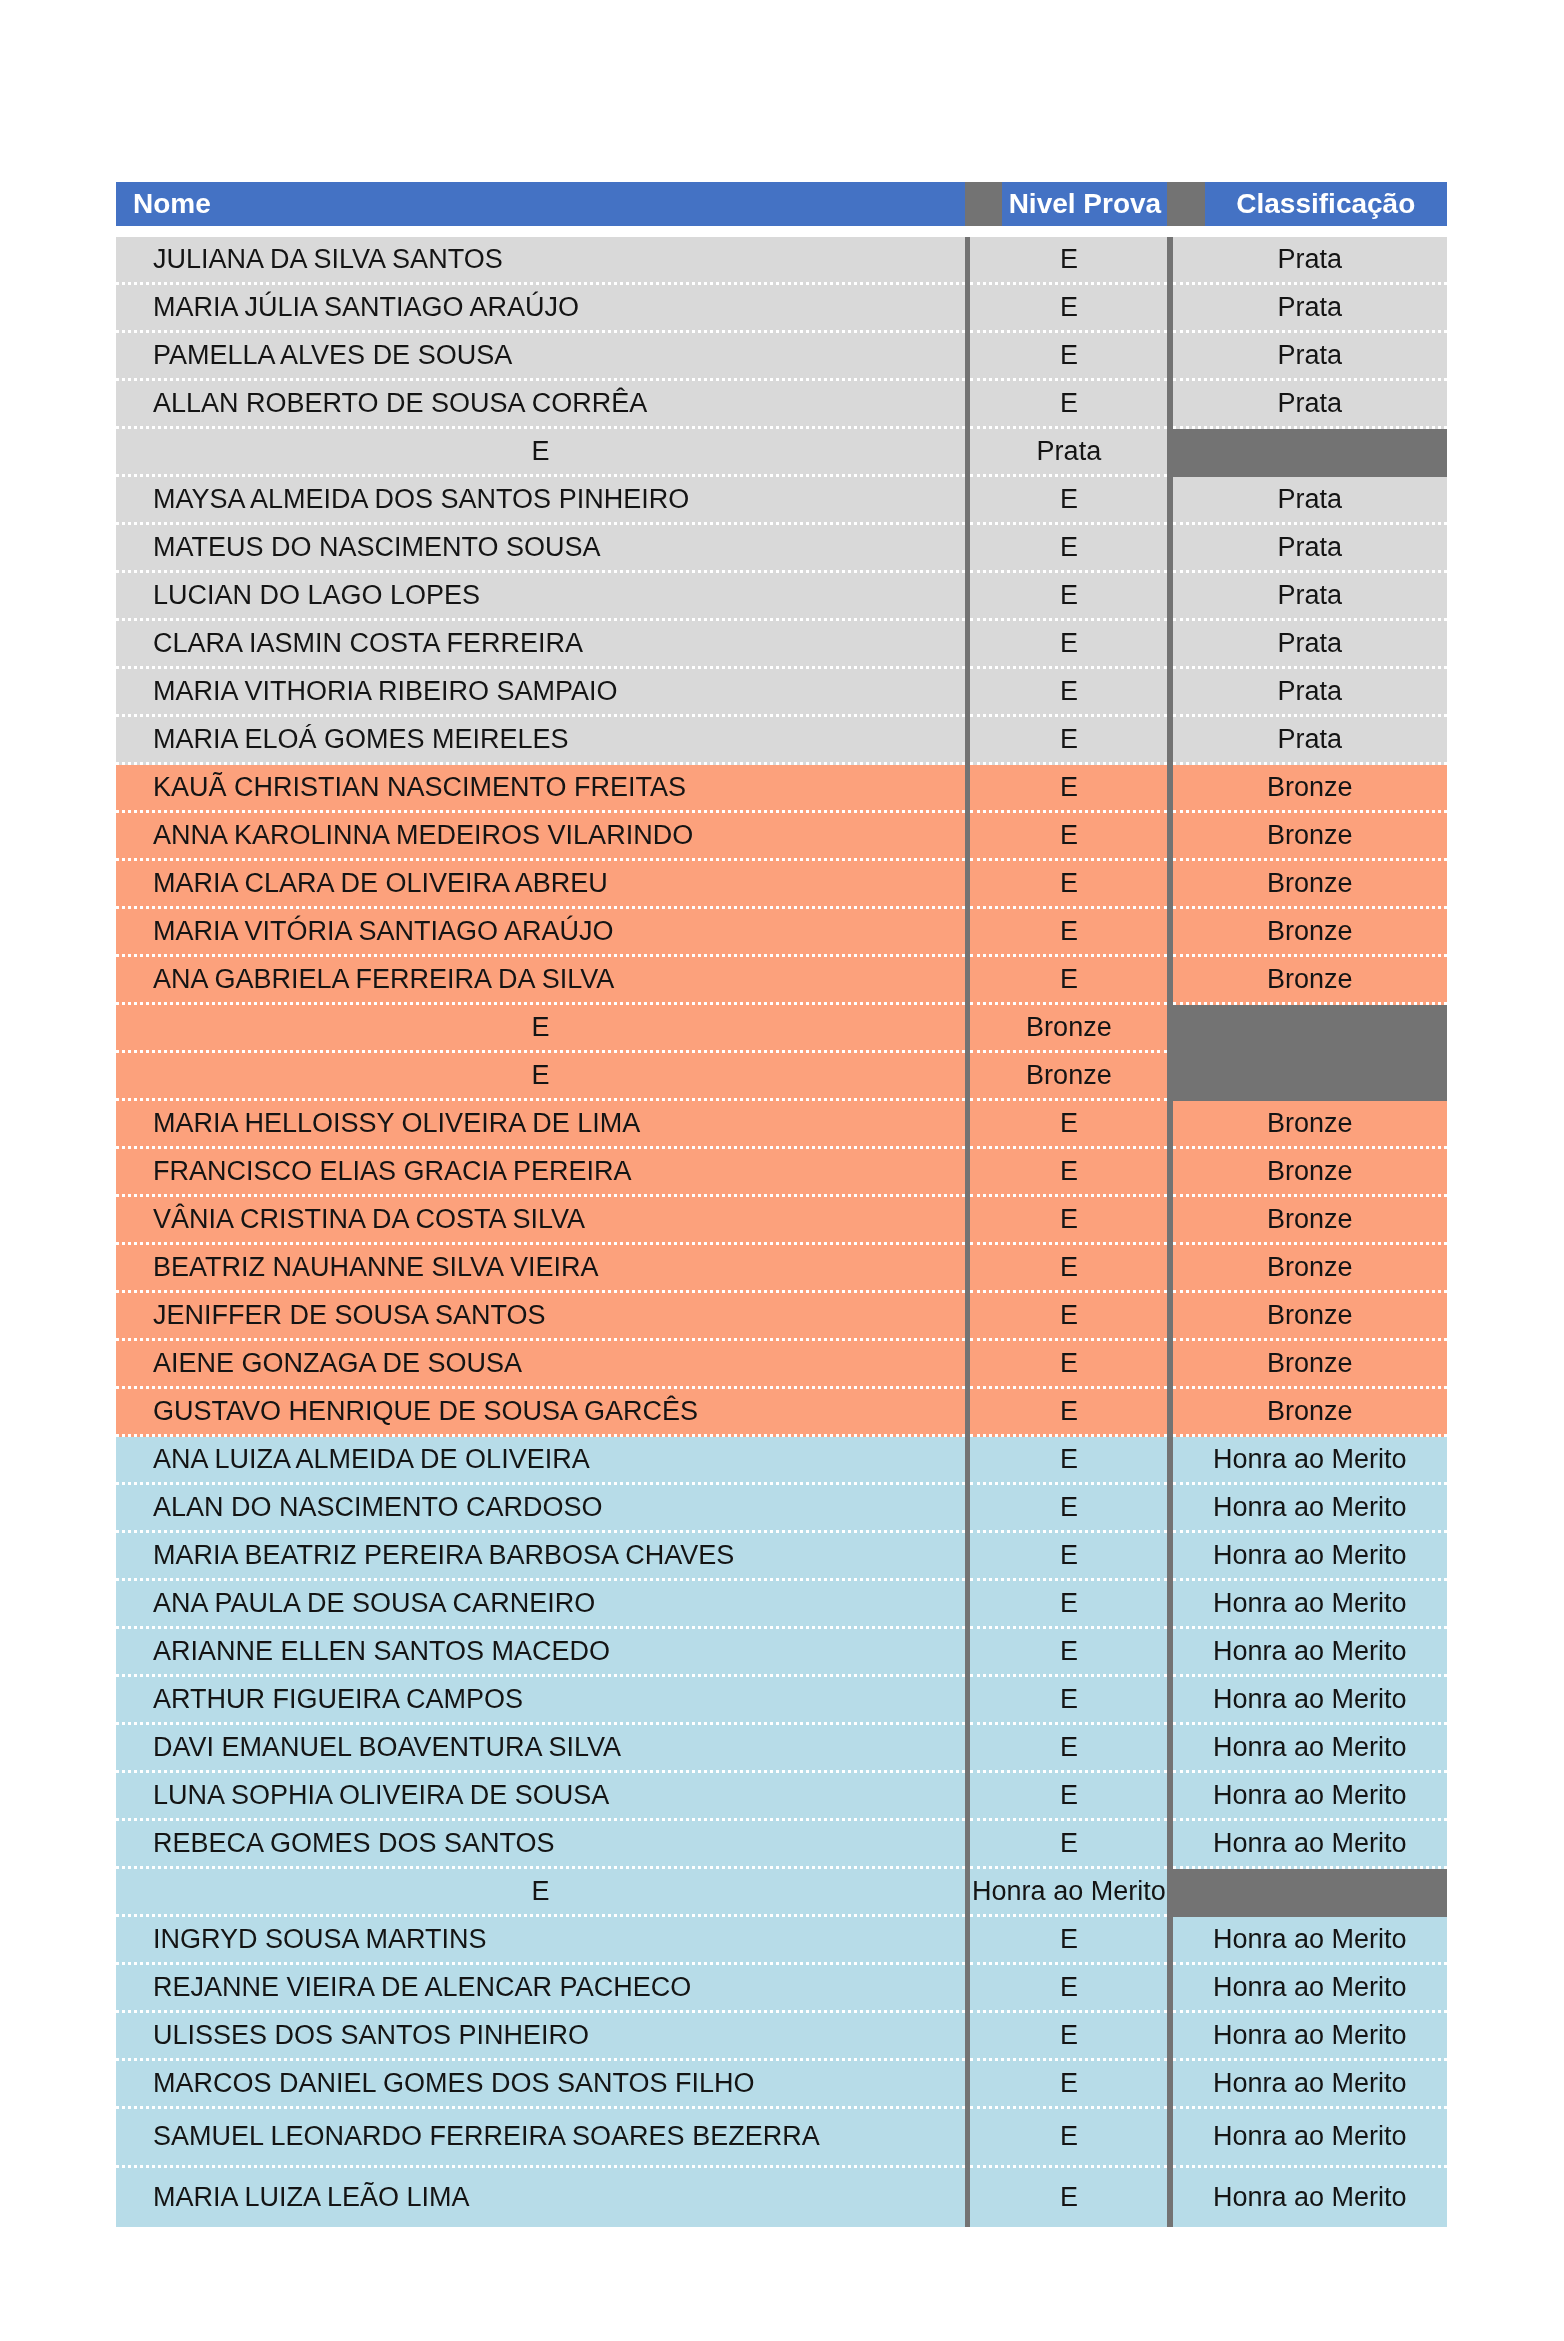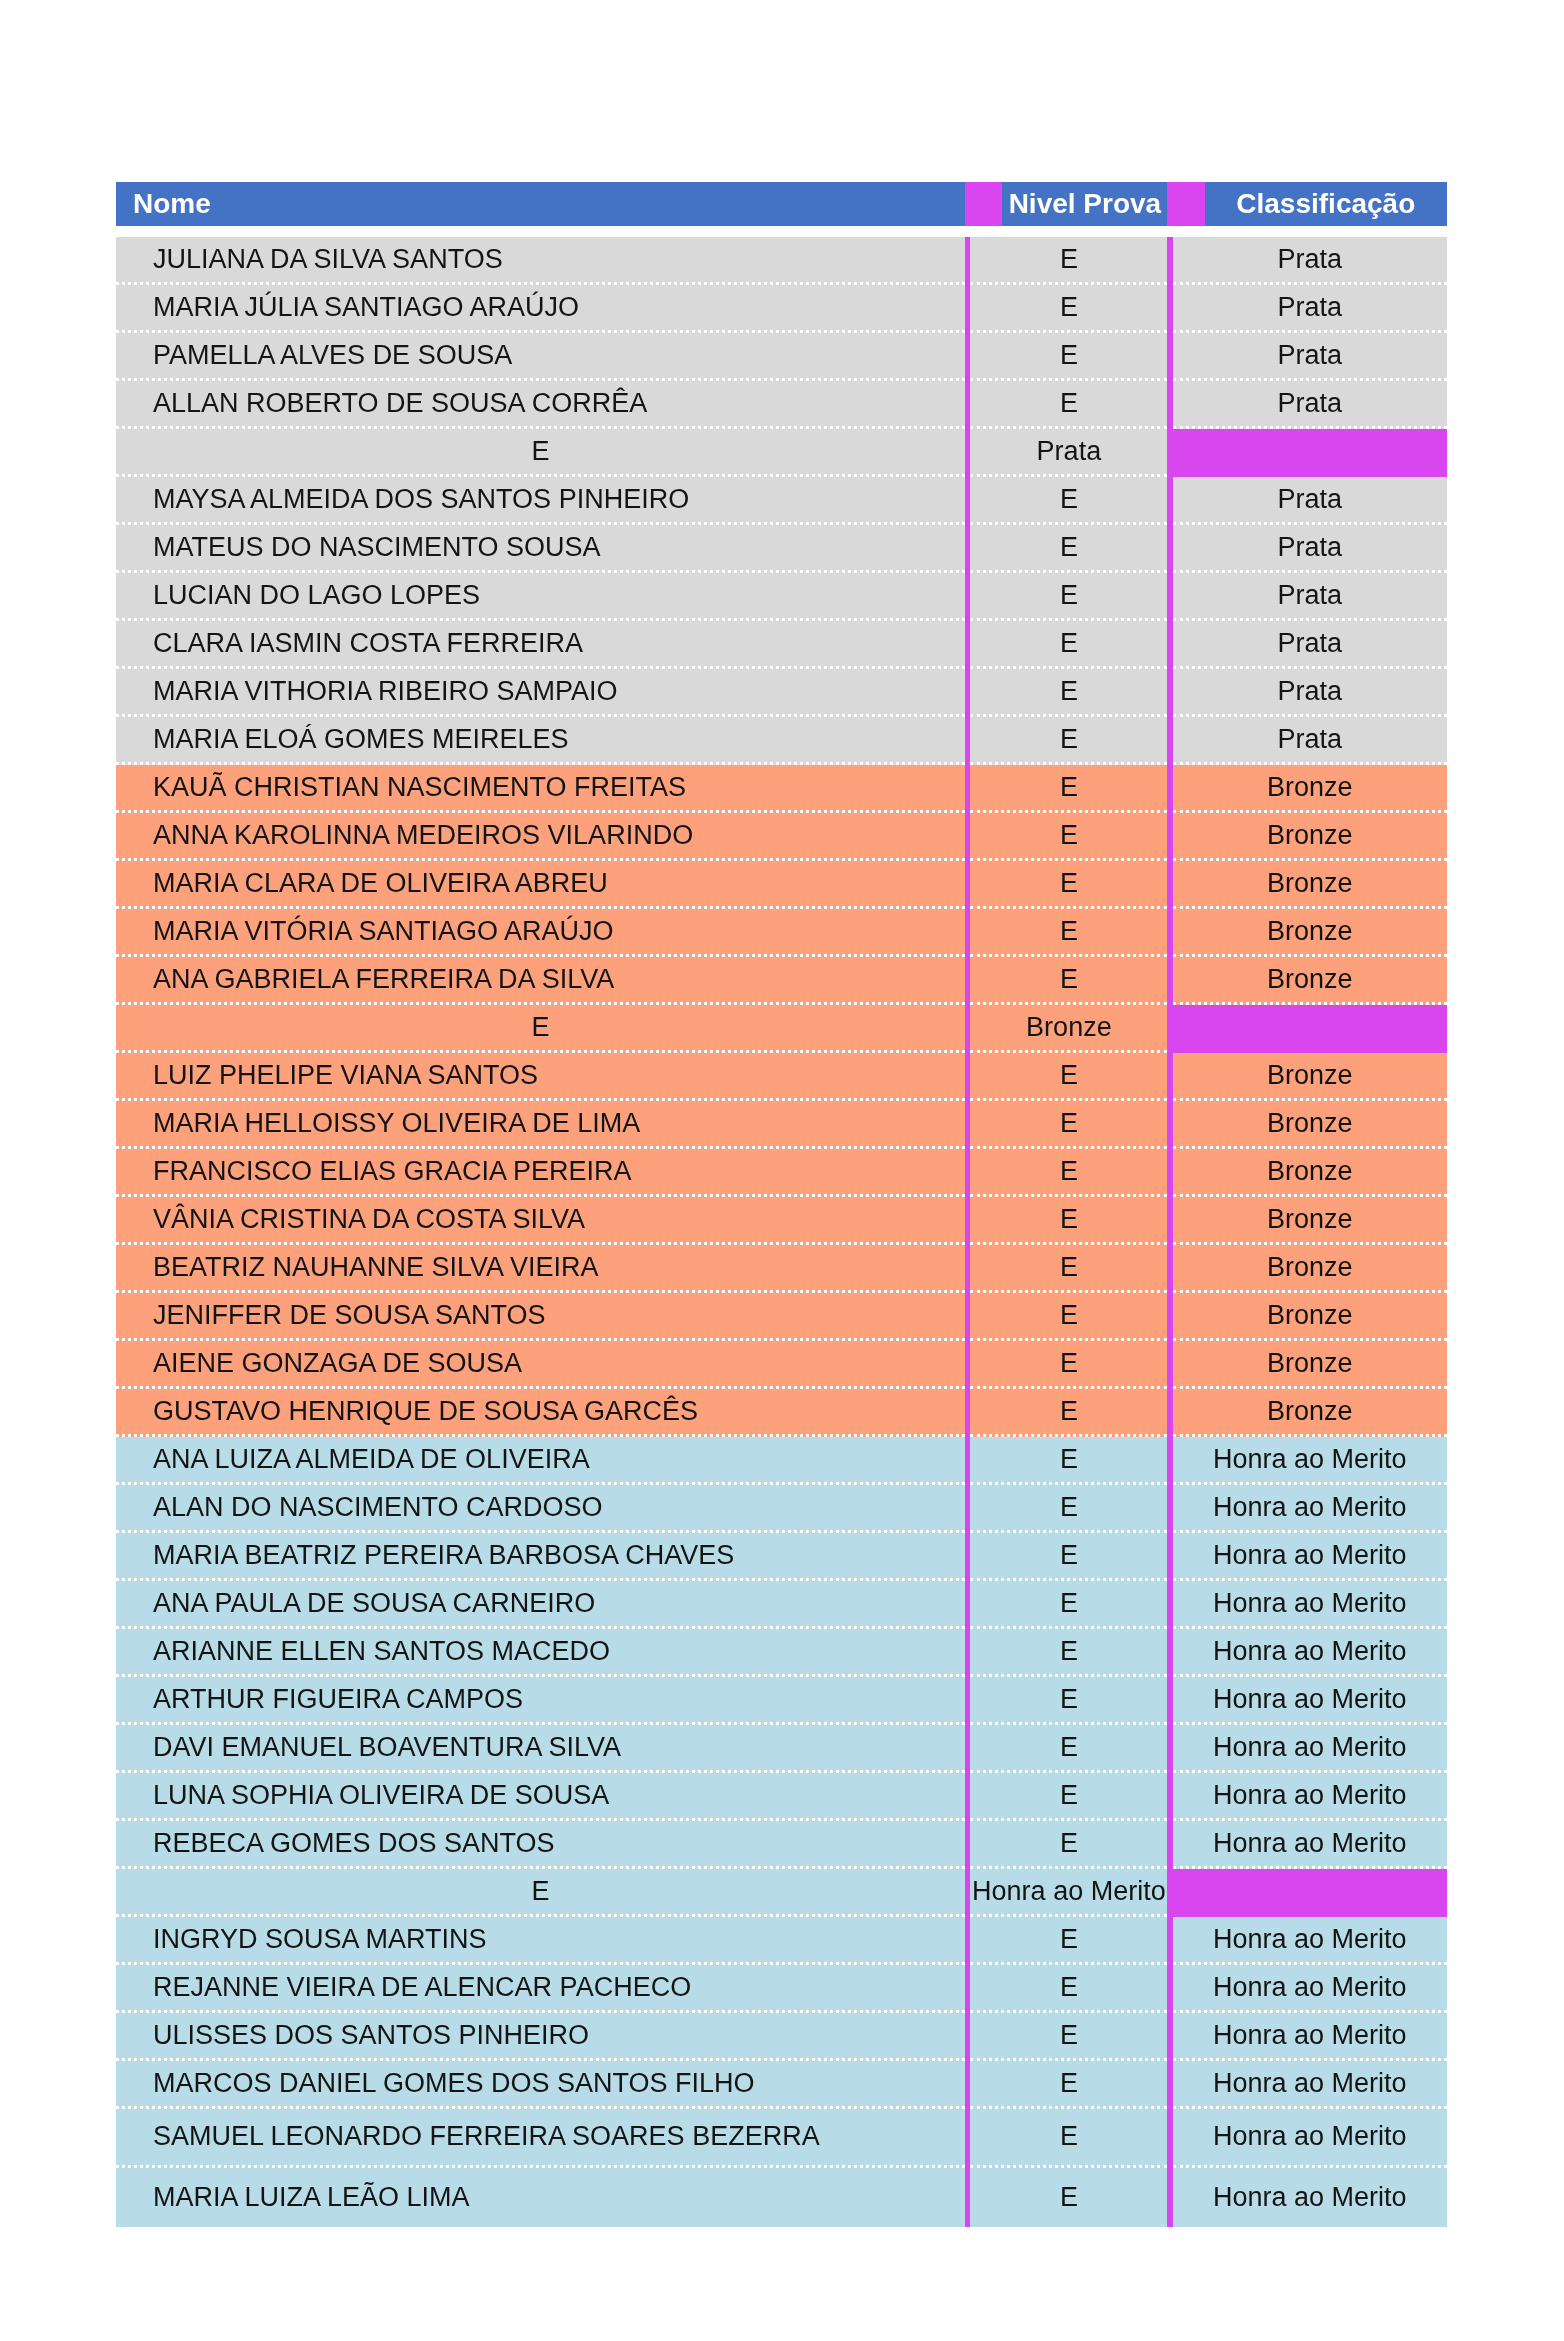--- a/index.html
+++ b/index.html
@@ -20,21 +20,21 @@
     position: absolute;
     left: 116px;
     top: 182px;
     width: 1331px;
   }
 
   .grid-row {
     display: grid;
     grid-template-columns: 849px 197px 274px;
     column-gap: 5.4px;
-    background: #d946ef;
+    background: #737373;
   }
 
   
   .header-row { height: 44px; }
   .hcell {
     background: var(--header-bg, #4472C4);
     color: #FFFFFF;
     font-weight: 700;
     font-size: 28px;
     display: flex;
@@ -153,21 +153,20 @@
       <div class="grid-row row" style="--row-bg: #FCA17C;">
         <div class="cell name">ANA GABRIELA FERREIRA DA SILVA</div>
         <div class="cell val">E</div>
         <div class="cell val">Bronze</div>
       </div>
       <div class="grid-row row" style="--row-bg: #FCA17C;">
         <div class="cell val">E</div>
         <div class="cell val">Bronze</div>
       </div>
       <div class="grid-row row" style="--row-bg: #FCA17C;">
-        <div class="cell name">LUIZ PHELIPE VIANA SANTOS</div>
         <div class="cell val">E</div>
         <div class="cell val">Bronze</div>
       </div>
       <div class="grid-row row" style="--row-bg: #FCA17C;">
         <div class="cell name">MARIA HELLOISSY OLIVEIRA DE LIMA</div>
         <div class="cell val">E</div>
         <div class="cell val">Bronze</div>
       </div>
       <div class="grid-row row" style="--row-bg: #FCA17C;">
         <div class="cell name">FRANCISCO ELIAS GRACIA PEREIRA</div>

